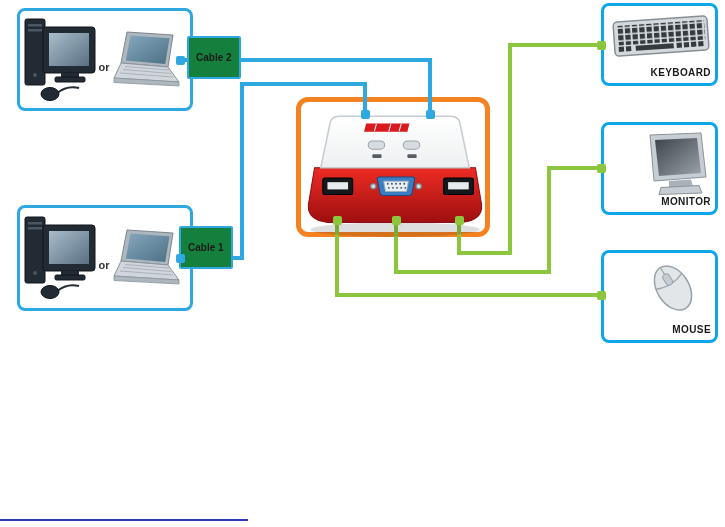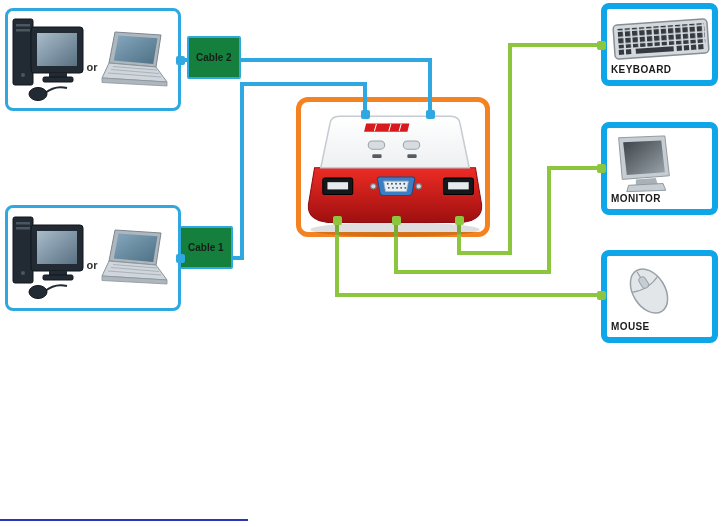--- a/index.html
+++ b/index.html
@@ -1,27 +1,27 @@
 <!DOCTYPE html>
 <html><head>
 <meta charset="utf-8">
 <style>
   html,body{margin:0;padding:0;background:#fff;}
   .canvas{position:relative;width:725px;height:527px;background:#fff;overflow:hidden;
           font-family:"Liberation Sans",sans-serif;}
   .abs{position:absolute;}
   
   .src-box{position:absolute;box-sizing:border-box;border:3px solid #2FA8E1;border-radius:8px;
-           background:#fff;display:flex;align-items:center;justify-content:center;gap:1px;padding:4px 3px;}
+           background:#fff;display:flex;align-items:center;justify-content:center;gap:1px;padding:4px 3px;margin-left:12px;}
   .or{font-size:11px;font-weight:bold;color:#333;margin-top:14px;}
   
   .kvm-frame{position:absolute;box-sizing:border-box;border:5px solid #F58220;border-radius:12px;background:transparent;}
   
-  .dev-box{position:absolute;box-sizing:border-box;border:6px solid #0ea5e9;border-radius:8px;background:#fff;
-           display:flex;flex-direction:column;align-items:flex-start;justify-content:space-between;padding:7px 4px 5px 4px;}
+  .dev-box{position:absolute;box-sizing:border-box;border:3px solid #0ea5e9;border-radius:8px;background:#fff;
+           display:flex;flex-direction:column;align-items:flex-end;justify-content:space-between;padding:7px 4px 5px 4px;}
   .dev-label{font-size:10px;font-weight:bold;color:#1a1a1a;letter-spacing:.4px;}
   
   .cb{position:absolute;background:#2FA8E1;}
   .cg{position:absolute;background:#8CC63F;}
   .dot-b{position:absolute;width:9px;height:9px;border-radius:2px;background:#2FA8E1;}
   .dot-g{position:absolute;width:9px;height:9px;border-radius:2px;background:#8CC63F;}
   
   .cable-label{position:absolute;background:#15803d;border:2px solid #2FA8E1;color:#1a1a1a;
                font-size:10px;font-weight:bold;padding:14px 7px;border-radius:2px;}
   .footer-rule{position:absolute;left:0;top:519px;width:248px;height:2px;background:#2a35b8;}

